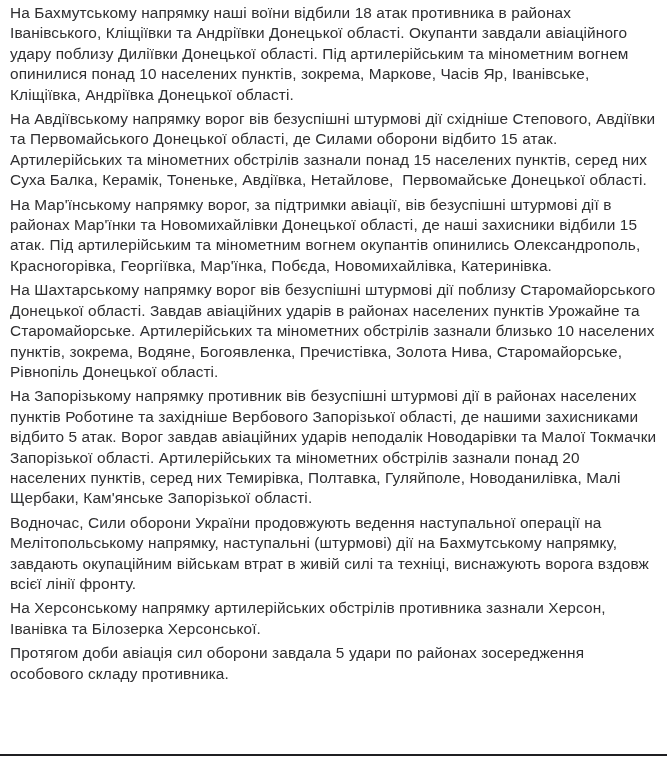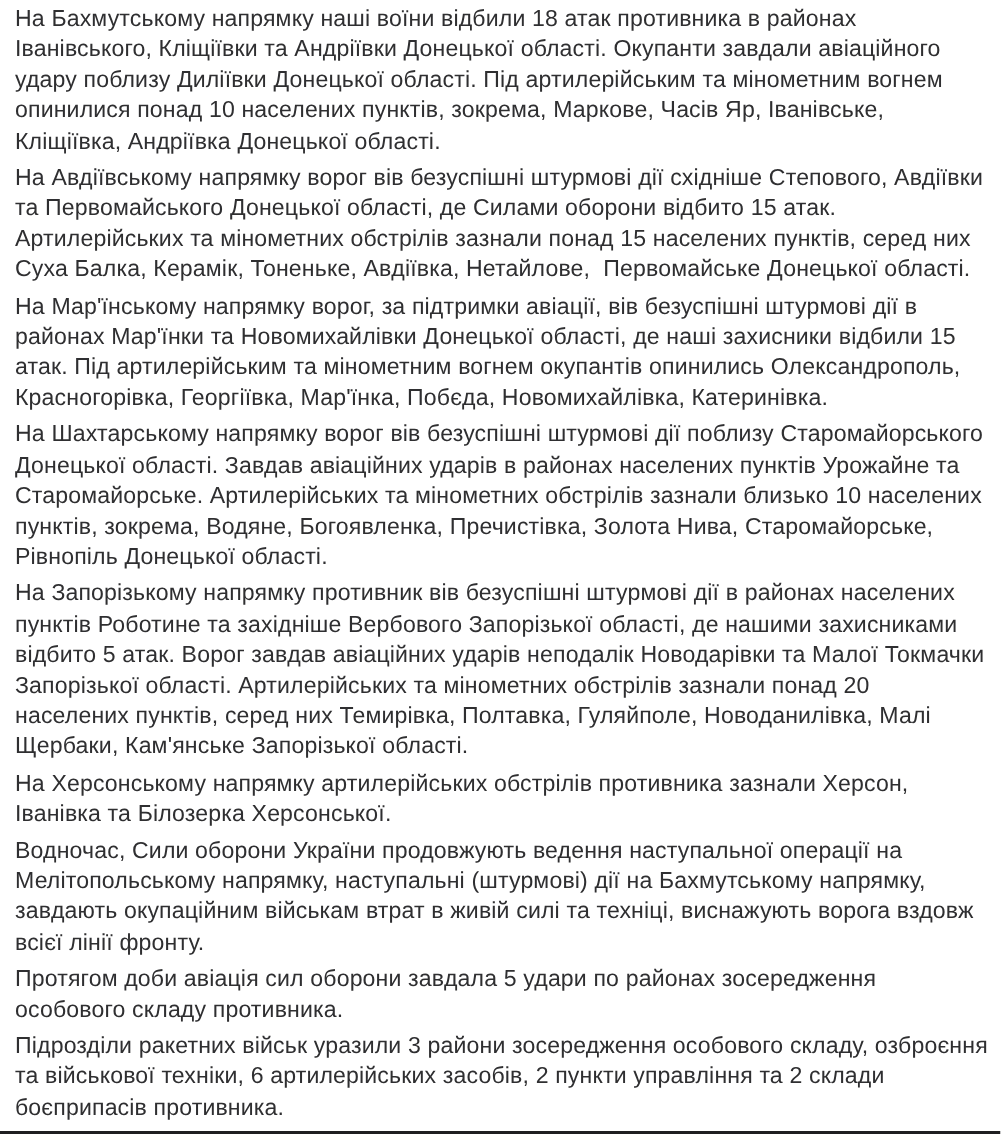--- a/index.html
+++ b/index.html
@@ -39,19 +39,18 @@
   </style>
 </head>
 <body>
 
 <div class="report">
   <p>На Бахмутському напрямку наші воїни відбили 18 атак противника в районах  Іванівського, Кліщіївки та Андріївки Донецької області. Окупанти завдали авіаційного удару поблизу Диліївки Донецької області. Під артилерійським та мінометним вогнем опинилися понад 10 населених пунктів, зокрема, Маркове, Часів Яр, Іванівське, Кліщіївка, Андріївка Донецької області.</p>
   <p>На Авдіївському напрямку ворог вів безуспішні штурмові дії східніше Степового, Авдіївки та Первомайського Донецької області, де Силами оборони відбито 15 атак. Артилерійських та мінометних обстрілів зазнали понад 15 населених пунктів, серед них Суха Балка, Керамік, Тоненьке, Авдіївка, Нетайлове,  Первомайське Донецької області.</p>
   <p>На Мар'їнському напрямку ворог, за підтримки авіації, вів безуспішні штурмові дії в районах Мар'їнки та Новомихайлівки Донецької області, де наші захисники відбили 15 атак. Під артилерійським та мінометним вогнем окупантів опинились Олександрополь, Красногорівка, Георгіївка, Мар'їнка, Побєда, Новомихайлівка, Катеринівка.</p>
   <p>На Шахтарському напрямку ворог вів безуспішні штурмові дії поблизу Старомайорського Донецької області. Завдав авіаційних ударів в районах населених пунктів Урожайне та Старомайорське. Артилерійських та мінометних обстрілів зазнали близько 10 населених пунктів, зокрема, Водяне, Богоявленка, Пречистівка, Золота Нива, Старомайорське, Рівнопіль Донецької області.</p>
   <p>На Запорізькому напрямку противник вів безуспішні штурмові дії в районах населених пунктів Роботине та західніше Вербового Запорізької області, де нашими захисниками відбито 5 атак. Ворог завдав авіаційних ударів неподалік Новодарівки та Малої Токмачки Запорізької області. Артилерійських та мінометних обстрілів зазнали понад 20 населених пунктів, серед них Темирівка, Полтавка, Гуляйполе, Новоданилівка, Малі Щербаки, Кам'янське Запорізької області.</p>
+  <p>Водночас, Сили оборони України продовжують ведення наступальної операції на Мелітопольському напрямку, наступальні (штурмові) дії на Бахмутському напрямку, завдають окупаційним військам втрат в живій силі та техніці, виснажують ворога вздовж всієї лінії фронту.</p>
   <p>На Херсонському напрямку артилерійських обстрілів противника зазнали Херсон, Іванівка та Білозерка Херсонської.</p>
-  <p>Водночас, Сили оборони України продовжують ведення наступальної операції на Мелітопольському напрямку, наступальні (штурмові) дії на Бахмутському напрямку, завдають окупаційним військам втрат в живій силі та техніці, виснажують ворога вздовж всієї лінії фронту.</p>
   <p>Протягом доби авіація сил оборони завдала 5 удари по районах зосередження особового складу противника.</p>
-  <p>Підрозділи ракетних військ уразили 3 райони зосередження особового складу, озброєння та військової техніки, 6 артилерійських засобів, 2 пункти управління та 2 склади боєприпасів противника.</p>
 </div>
 
 <div class="bottom-rule"></div>
 
 </body></html>

